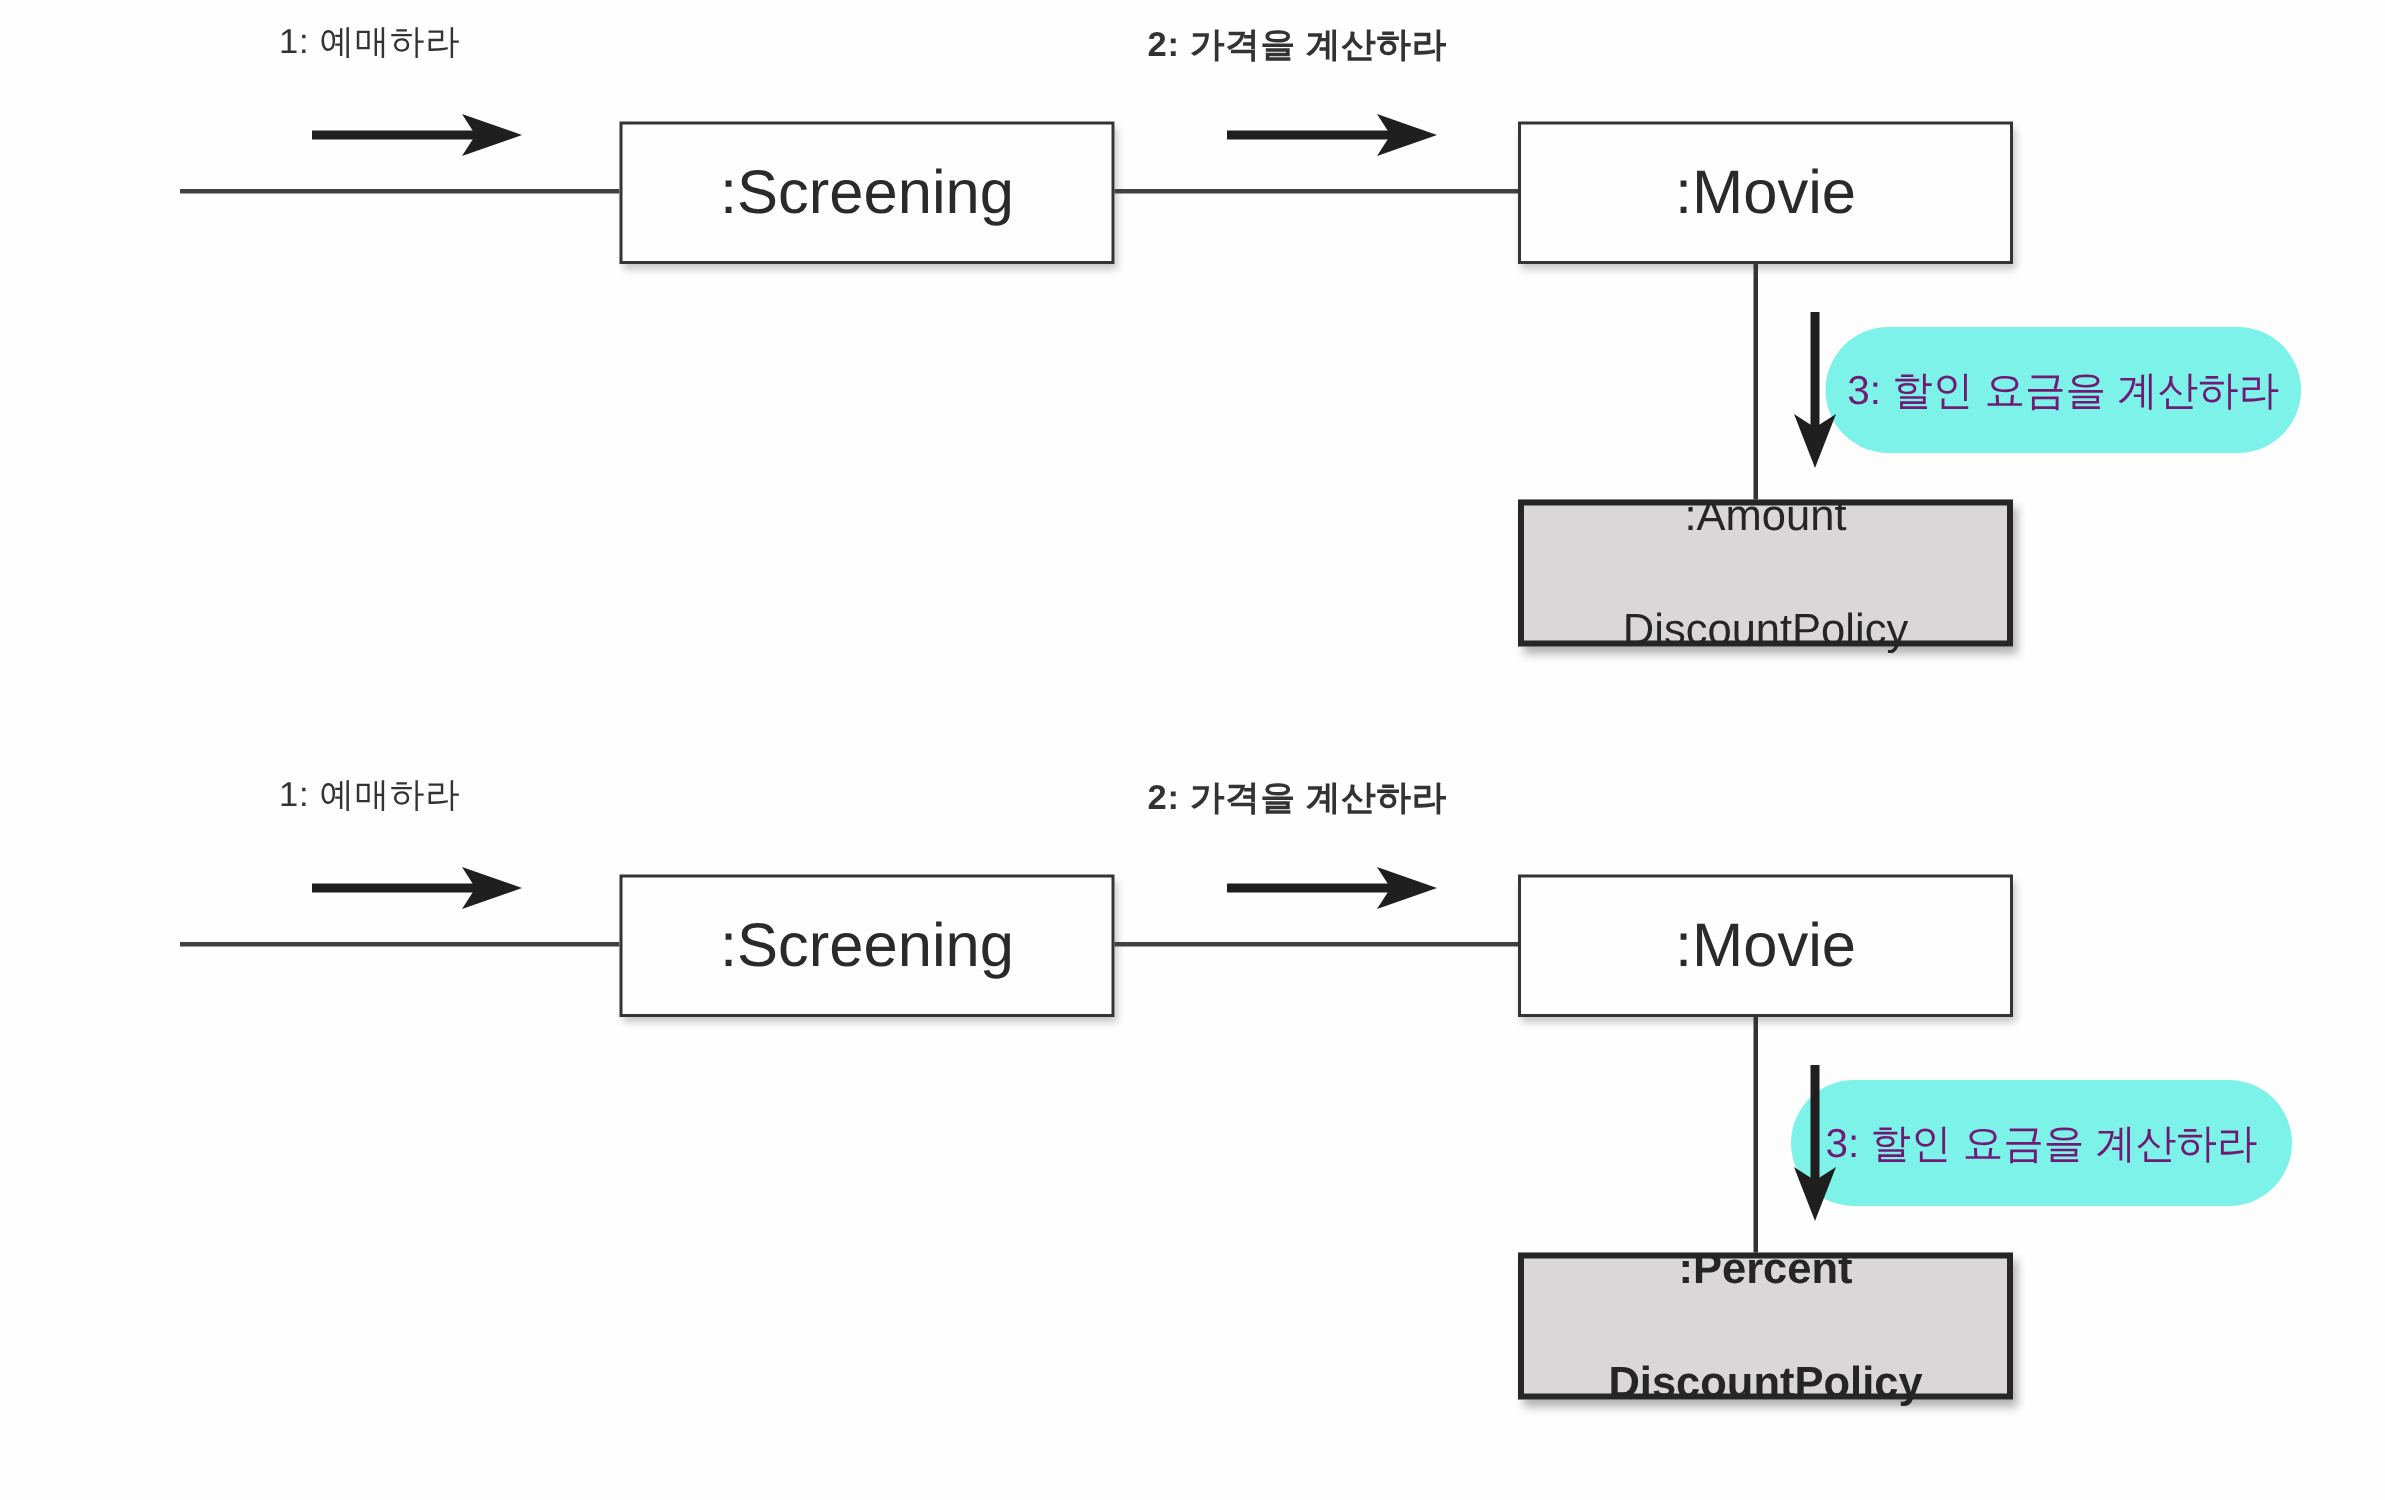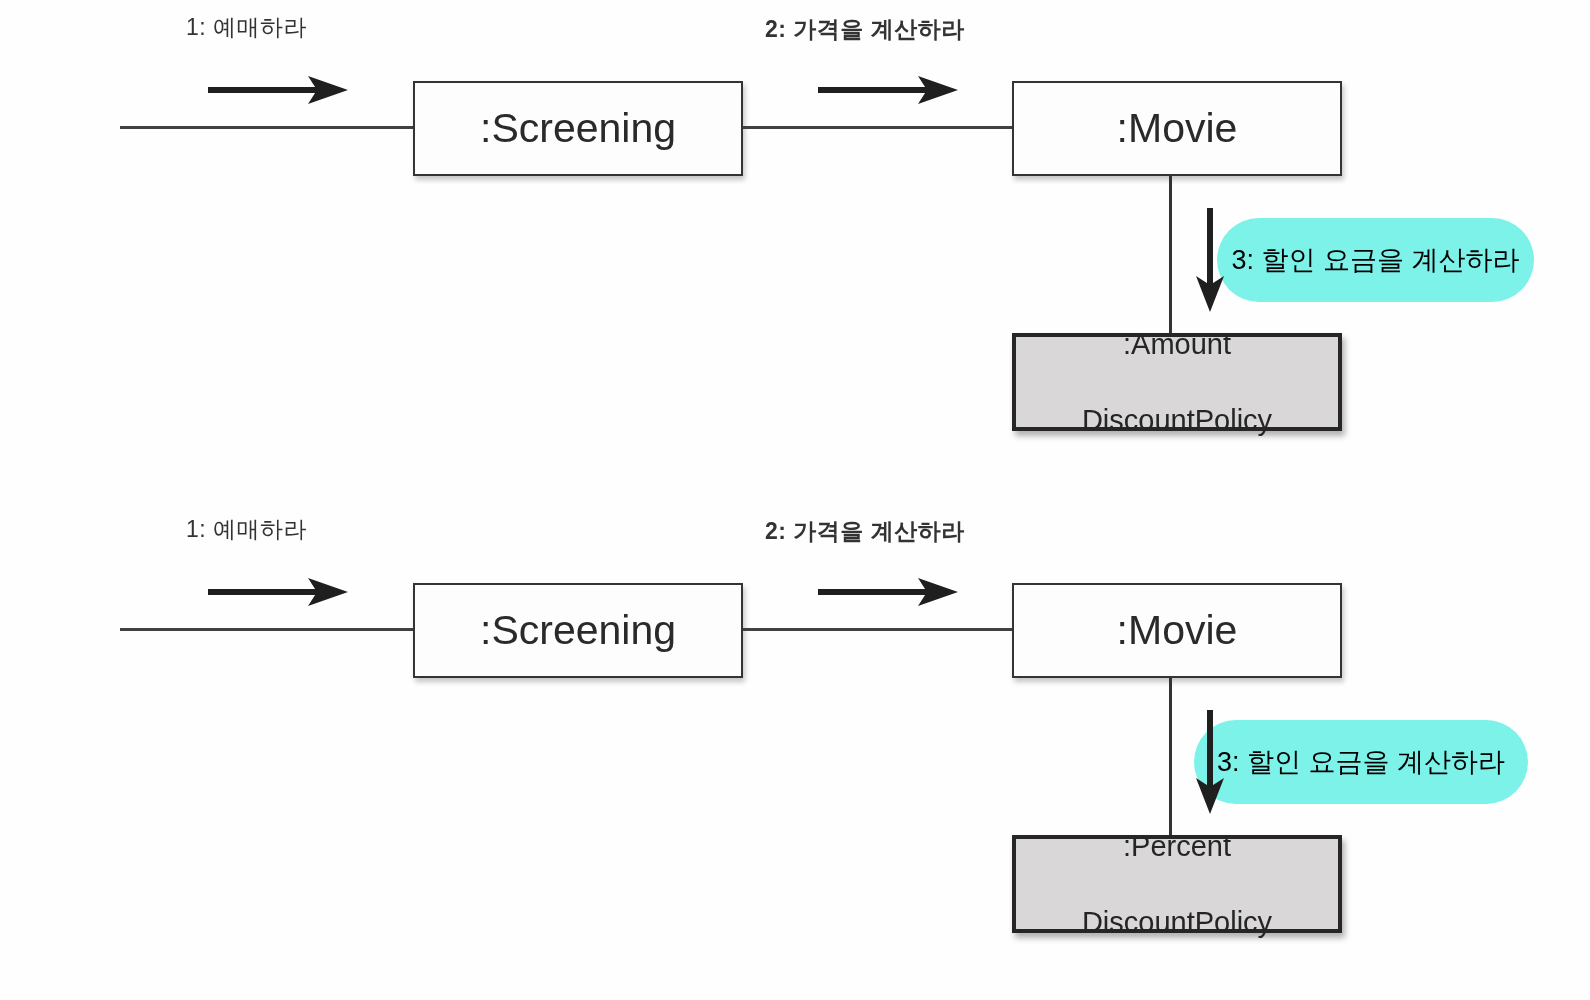--- a/index.html
+++ b/index.html
@@ -61,21 +61,21 @@
     left: 1217px;
     top: 218px;
     width: 317px;
     height: 84px;
     border-radius: 42px;
     background: #7cf2e9; 
     display: flex;
     align-items: center;
     justify-content: center;
     font-size: 27px;
-    color: #000000;
+    color: #701a75;
     white-space: nowrap;
     z-index: 1;
   }
   .d2 .pill { left: 1194px; width: 334px; }
   .arrow-d, .vline { z-index: 2; }
 
   .policy-box {
     position: absolute;
     left: 1012px;
     top: 333px;
@@ -162,19 +162,19 @@
 
     <div class="vline"></div>
     <svg class="arrow-d" viewBox="0 0 30 106">
       <line class="stroke-ink" x1="15" y1="2" x2="15" y2="80" stroke-width="6"></line>
       <polygon class="fill-ink" points="1,70 15,106 29,70 15,79"></polygon>
     </svg>
     <div class="pill" style="background: rgb(124, 242, 233);">
       <span>3: 할인 요금을 계산하라</span>
     </div>
 
-    <div class="policy-box" style="background: rgb(217, 215, 215);">
+    <div class="policy-box" style="background: rgb(217, 215, 215); font-weight: bold;">
       <span>:Percent</span>
       <span>DiscountPolicy</span>
     </div>
   </section>
 
 </div>
 
 </body></html>

